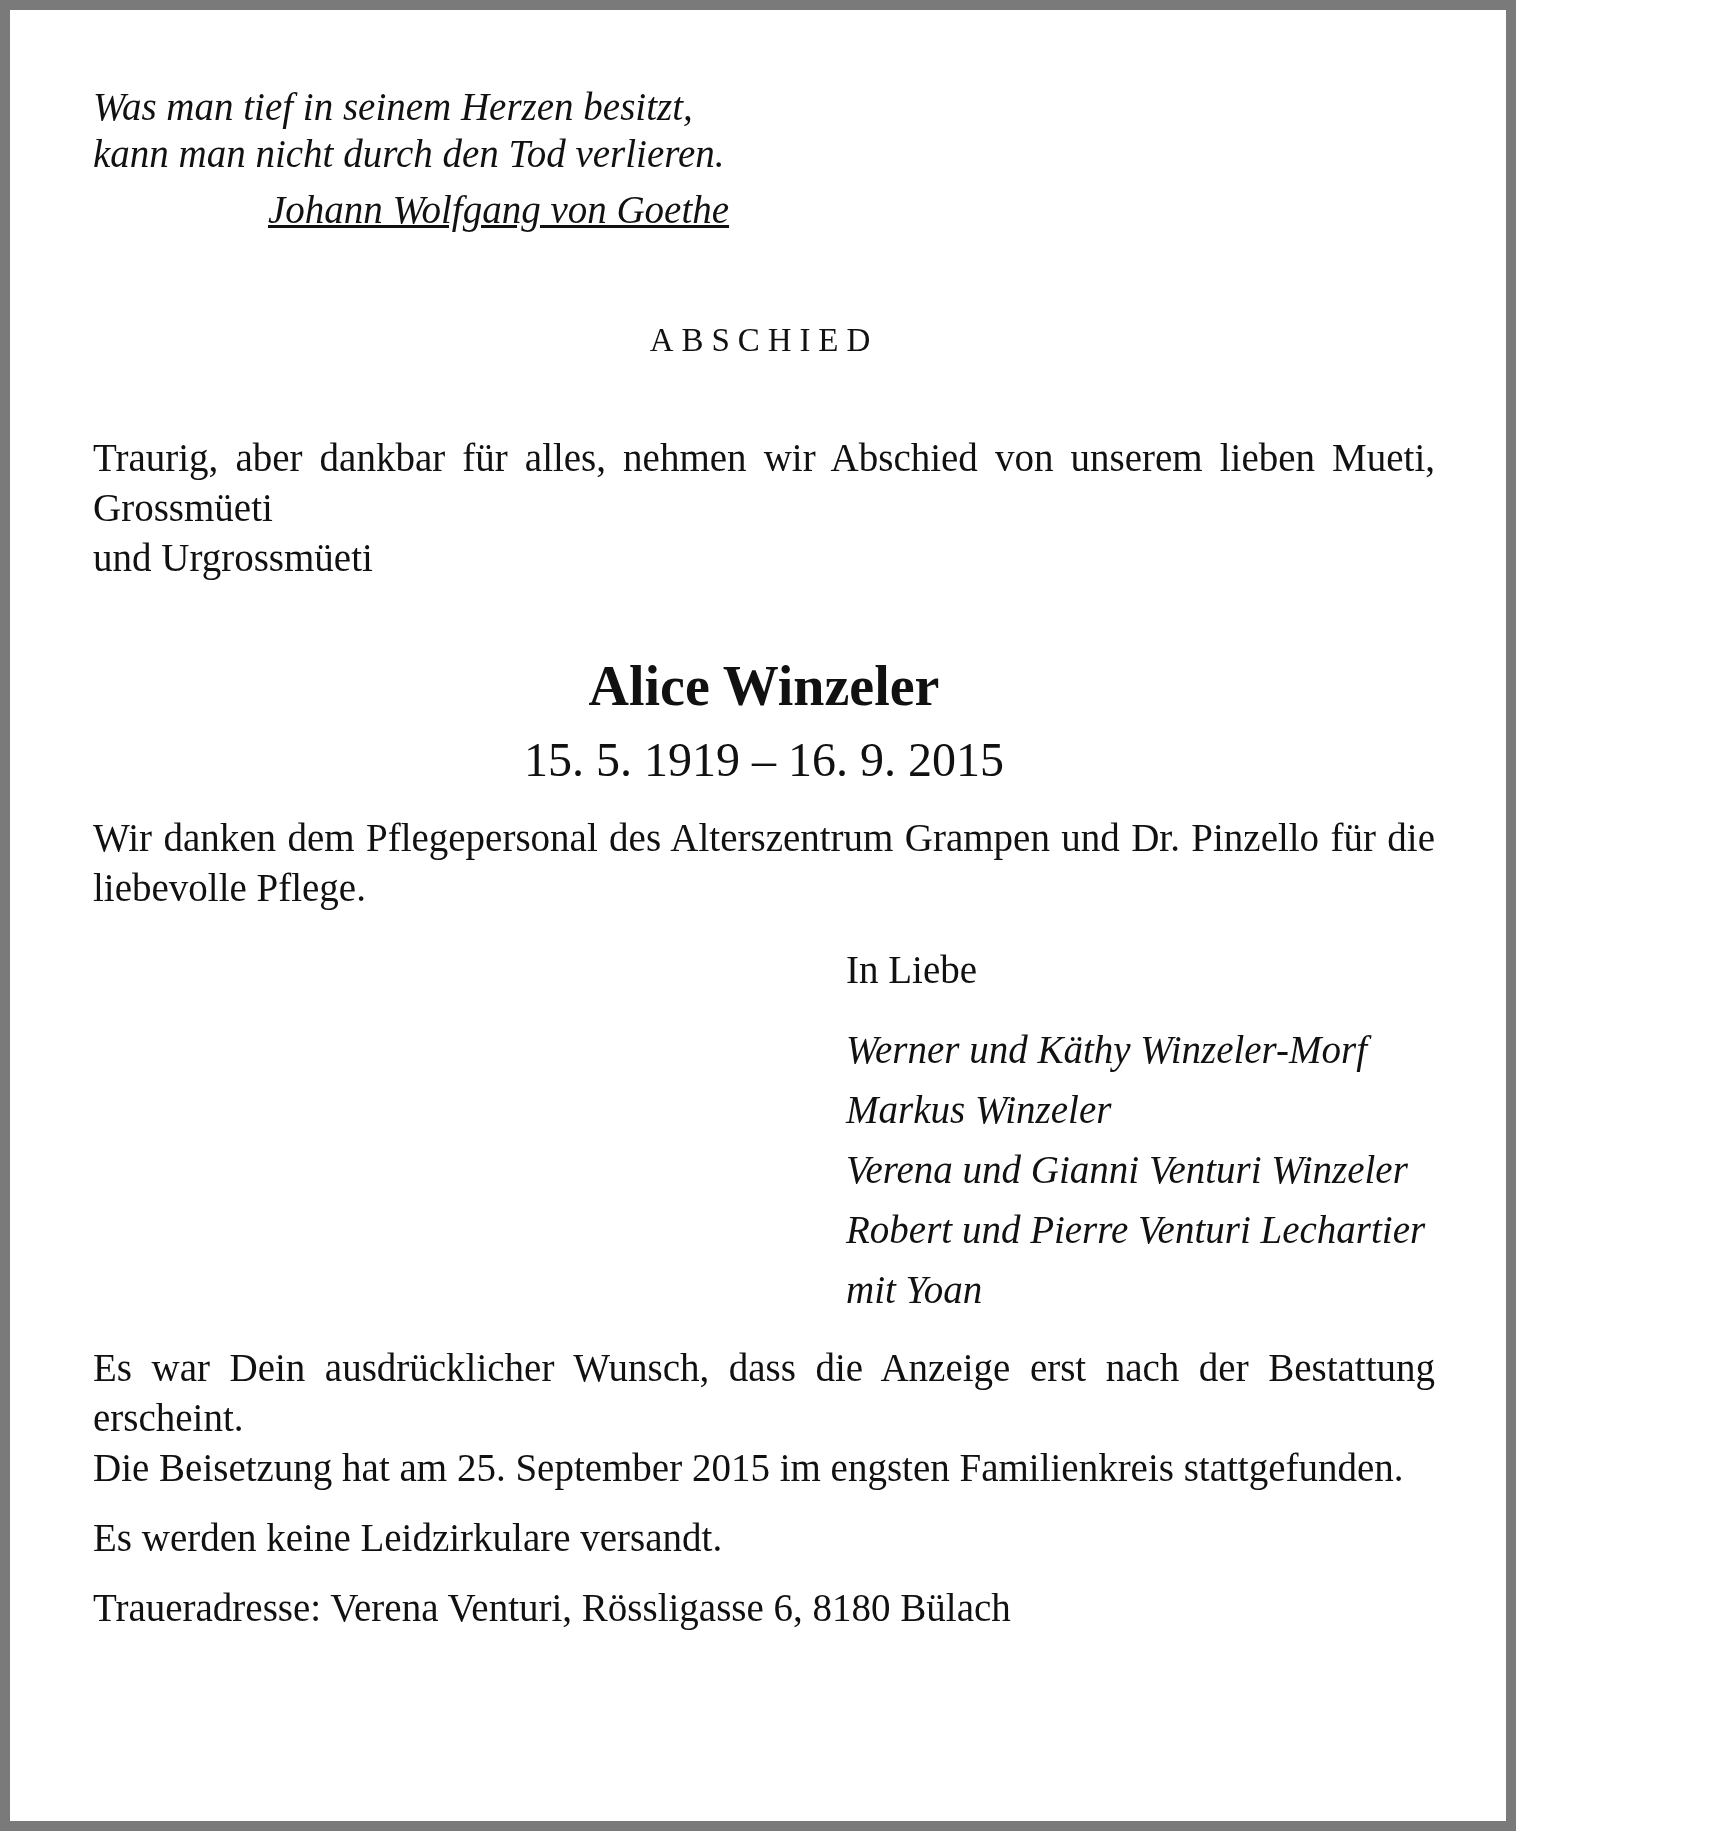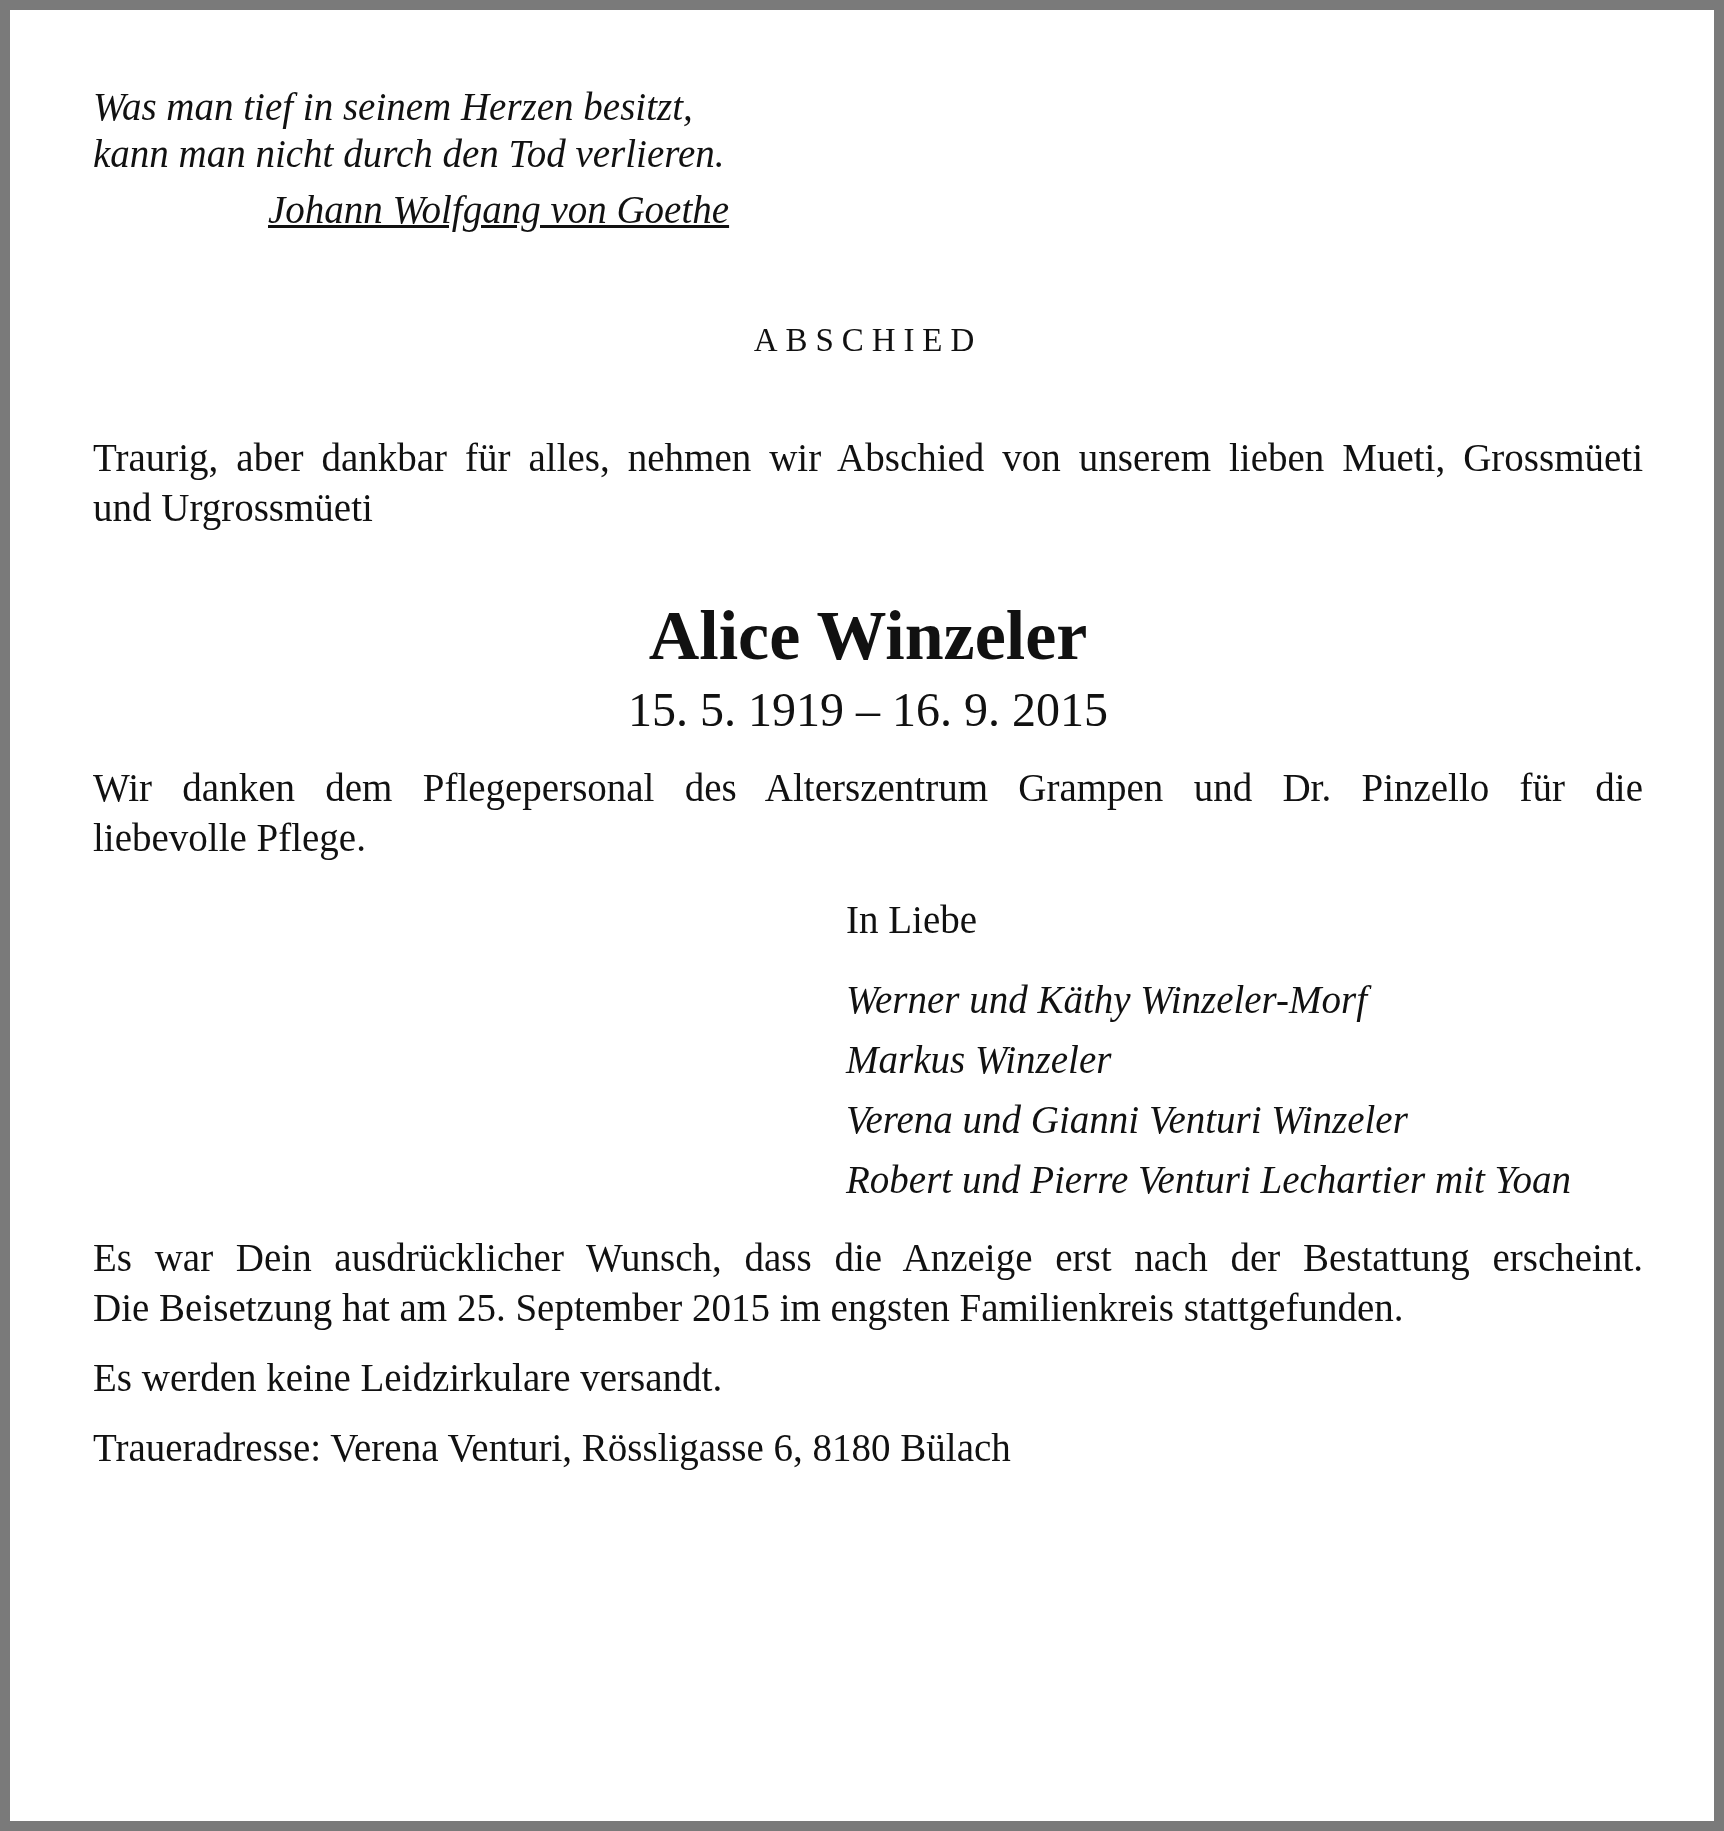--- a/index.html
+++ b/index.html
@@ -2,21 +2,21 @@
 <html lang="de"><head>
 <meta charset="utf-8">
 <style>
   html, body {
     margin: 0;
     padding: 0;
     background: #ffffff;
   }
   .page {
     position: relative;
-    width: 1724px;
+    width: 1516px;
     height: 1831px;
     box-sizing: border-box;
     border: 10px solid #7a7a7a;
     background: #ffffff;
     padding: 73px 71px 0 83px;
     font-family: "Liberation Serif", "DejaVu Serif", serif;
     color: #111111;
     font-size: 39px;
     line-height: 50px;
     overflow: hidden;
@@ -41,21 +41,21 @@
   }
   .intro {
     margin-top: 70px;
   }
   .justify {
     text-align: justify;
     text-align-last: justify;
   }
   .deceased-name {
     margin-top: 58px;
-    font-size: 70px;
+    font-size: 56px;
     line-height: 90px;
     font-weight: bold;
     text-align: center;
   }
   .life-dates {
     margin-top: 4px;
     text-align: center;
     font-size: 48px;
   }
   .para1 { margin-top: 55px; }

